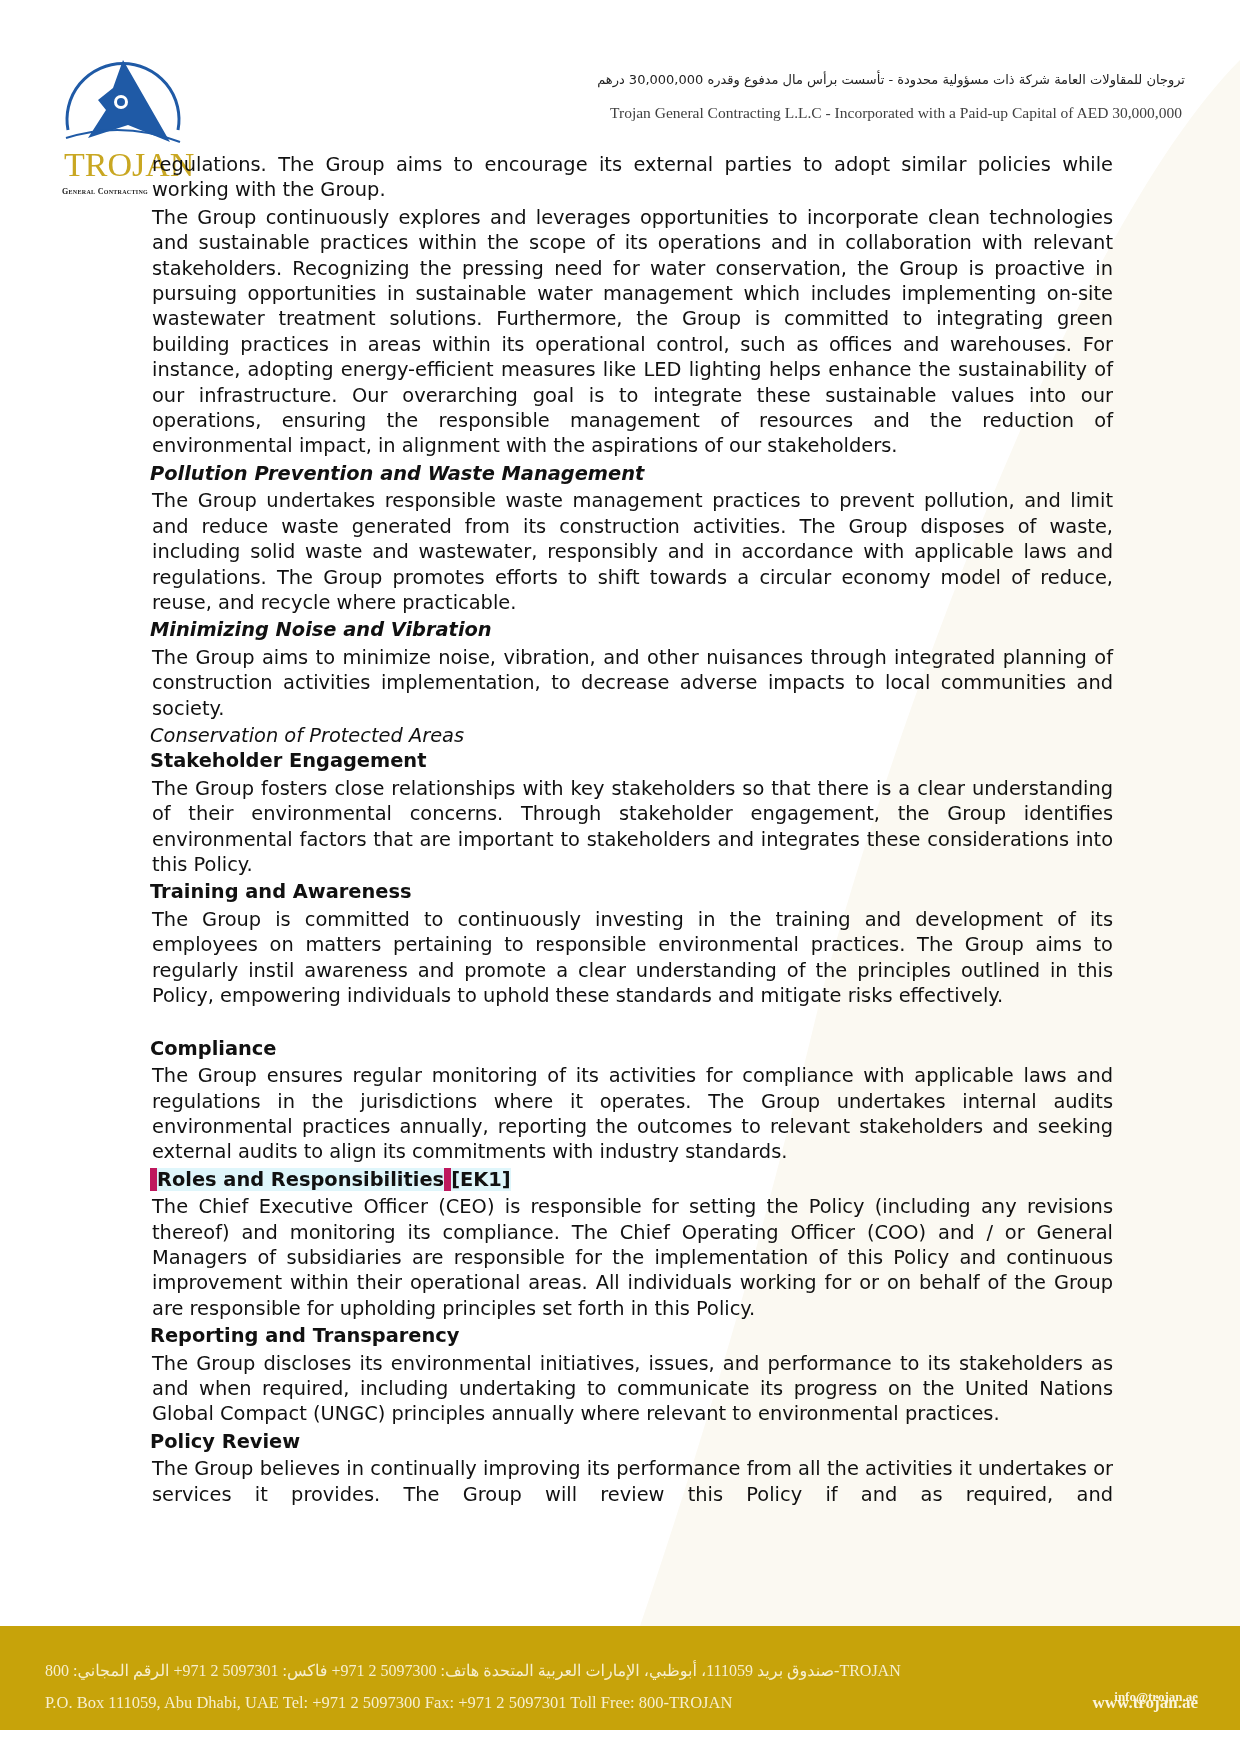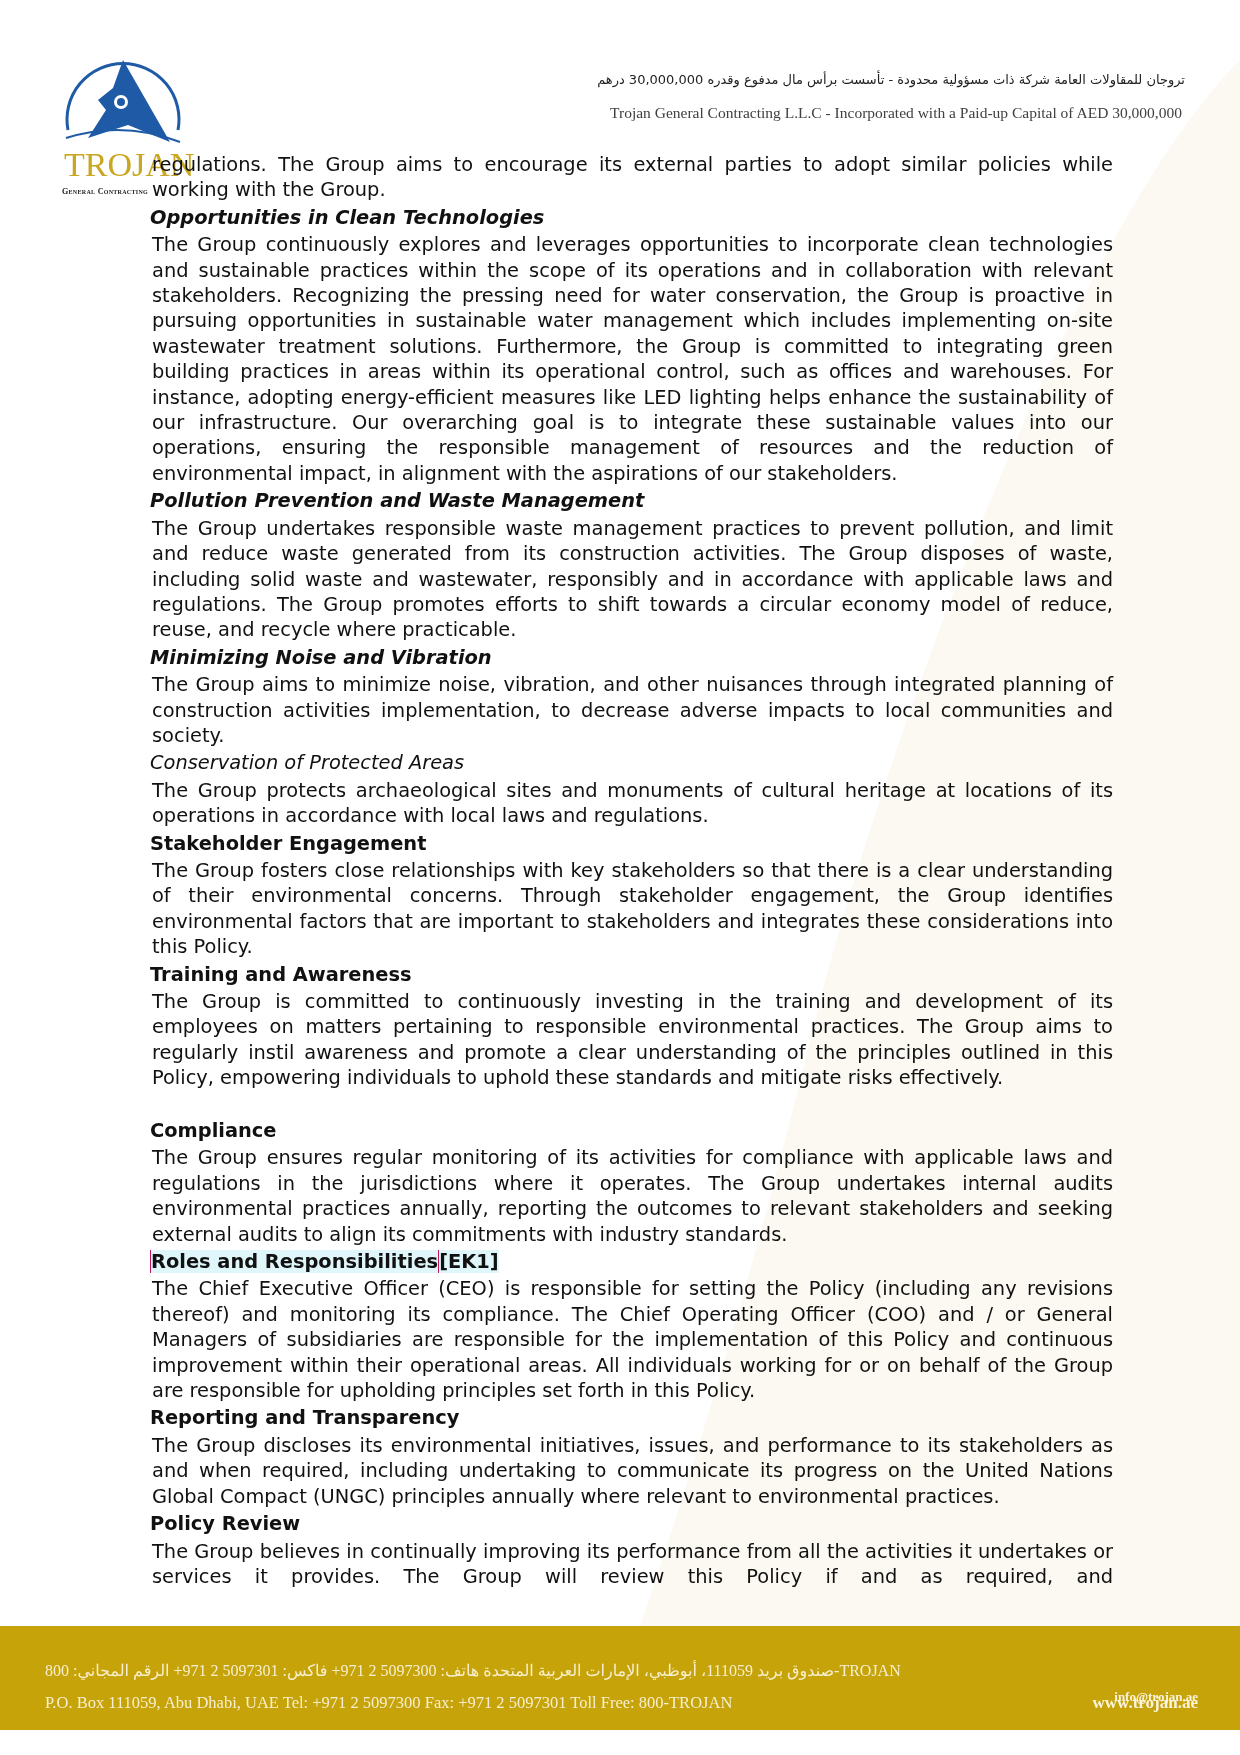--- a/index.html
+++ b/index.html
@@ -37,21 +37,21 @@
   .content {
     position: absolute; left: 150px; top: 150px; width: 965px; z-index: 2;
     font-size: 19.4px; line-height: 25.4px;
   }
   .content p { margin: 2px; text-align: justify; }
   .content p.last-line-left { text-align-last: left; }
   .h-bi { font-weight: bold; font-style: italic; margin: 0; }
   .h-i { font-style: italic; margin: 0; }
   .h-b { font-weight: bold; margin: 0; }
   .blank { height: 25.4px; }
-  .highlight { background: #dff6fb; border-left: 1px solid #be185d; }
+  .highlight { background: #dff6fb; border-left: 7px solid #be185d; }
   .footer {
     position: absolute; left: 0; top: 1626px; width: 1240px; height: 104px;
     background: #c7a30a; z-index: 1;
   }
   .footer-line-ar {
     position: absolute; left: 45px; top: 35px;
     font-family: "Liberation Serif", serif; font-size: 16px; color: #f7efcf; white-space: nowrap;
   }
   .footer-line-en {
     position: absolute; left: 45px; top: 67px;
@@ -84,31 +84,29 @@
 </div>
 <div class="logo-word">TROJAN</div>
 <div class="logo-sub">General Contracting</div>
 
 <div class="hdr-ar">تروجان للمقاولات العامة شركة ذات مسؤولية محدودة - تأسست برأس مال مدفوع وقدره 30,000,000 درهم</div>
 <div class="hdr-en">Trojan General Contracting L.L.C - Incorporated with a Paid-up Capital of AED 30,000,000</div>
 
 <div class="content">
   <p class="last-line-left">regulations. The Group aims to encourage its external parties to adopt similar policies while working with the Group.</p>
 
-  <div class="h-bi">Opportunities in Clean Technologies</div>
   <p class="last-line-left">The Group continuously explores and leverages opportunities to incorporate clean technologies and sustainable practices within the scope of its operations and in collaboration with relevant stakeholders. Recognizing the pressing need for water conservation, the Group is proactive in pursuing opportunities in sustainable water management which includes implementing on-site wastewater treatment solutions. Furthermore, the Group is committed to integrating green building practices in areas within its operational control, such as offices and warehouses. For instance, adopting energy-efficient measures like LED lighting helps enhance the sustainability of our infrastructure. Our overarching goal is to integrate these sustainable values into our operations, ensuring the responsible management of resources and the reduction of environmental impact, in alignment with the aspirations of our stakeholders.</p>
 
   <div class="h-bi">Pollution Prevention and Waste Management</div>
   <p class="last-line-left">The Group undertakes responsible waste management practices to prevent pollution, and limit and reduce waste generated from its construction activities. The Group disposes of waste, including solid waste and wastewater, responsibly and in accordance with applicable laws and regulations. The Group promotes efforts to shift towards a circular economy model of reduce, reuse, and recycle where practicable.</p>
 
   <div class="h-bi">Minimizing Noise and Vibration</div>
   <p class="last-line-left">The Group aims to minimize noise, vibration, and other nuisances through integrated planning of construction activities implementation, to decrease adverse impacts to local communities and society.</p>
 
   <div class="h-i">Conservation of Protected Areas</div>
-  <p class="last-line-left">The Group protects archaeological sites and monuments of cultural heritage at locations of its operations in accordance with local laws and regulations.</p>
 
   <div class="h-b">Stakeholder Engagement</div>
   <p class="last-line-left">The Group fosters close relationships with key stakeholders so that there is a clear understanding of their environmental concerns. Through stakeholder engagement, the Group identifies environmental factors that are important to stakeholders and integrates these considerations into this Policy.</p>
 
   <div class="h-b">Training and Awareness</div>
   <p class="last-line-left">The Group is committed to continuously investing in the training and development of its employees on matters pertaining to responsible environmental practices. The Group aims to regularly instil awareness and promote a clear understanding of the principles outlined in this Policy, empowering individuals to uphold these standards and mitigate risks effectively.</p>
 
   <div class="blank"></div>
 
   <div class="h-b">Compliance</div>

